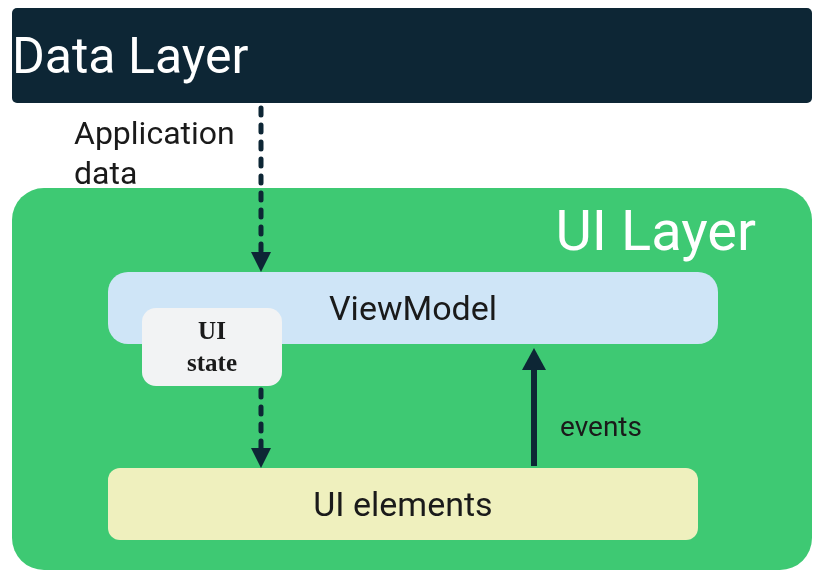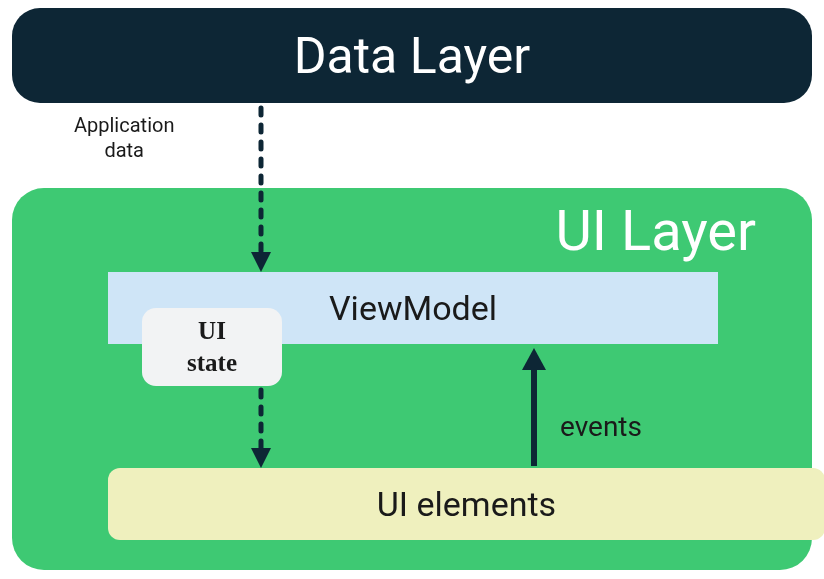--- a/index.html
+++ b/index.html
@@ -14,37 +14,36 @@
       font-family: 'Segoe UI', Roboto, Arial, sans-serif;
       position: relative;
     }
     .data-layer-box {
       position: absolute;
       top: 8px;
       left: 12px;
       width: 800px;
       height: 95px;
       background: #0d2635;
-      border-radius: 28px;
+      border-radius: 5px;
       display: flex;
       align-items: center;
-      justify-content: center;
     }
     .data-layer-text {
       color: #ffffff;
       font-size: 50px;
       font-weight: 400;
     }
     .app-data-label {
       position: absolute;
       top: 113px;
       left: 74px;
-      font-size: 20px;
+      font-size: 32px;
       color: #1a1a1a;
-      text-align: center;
+      text-align: left;
       line-height: 1.25;
     }
     .ui-layer-box {
       position: absolute;
       top: 188px;
       left: 12px;
       width: 800px;
       height: 382px;
       background: #3ec973;
       border-radius: 32px;
@@ -57,21 +56,21 @@
       font-weight: 400;
       color: #ffffff;
     }
     .viewmodel-box {
       position: absolute;
       top: 272px;
       left: 108px;
       width: 610px;
       height: 72px;
       background: #cfe5f7;
-      border-radius: 0;
+      border-radius: 20px;
       display: flex;
       align-items: center;
       justify-content: center;
     }
     .viewmodel-text {
       color: #1a1a1a;
       font-size: 34px;
       font-weight: 400;
     }
     .ui-state-box {
@@ -91,21 +90,21 @@
       font-family: Liberation Serif, serif;
       font-weight: 700;
       font-size: 25px;
       color: #1a1a1a;
       line-height: 1.3;
     }
     .ui-elements-box {
       position: absolute;
       top: 468px;
       left: 108px;
-      width: 717px;
+      width: 590px;
       height: 72px;
       background: #eff0be;
       border-radius: 12px;
       display: flex;
       align-items: center;
       justify-content: center;
     }
     .ui-elements-text {
       color: #1a1a1a;
       font-size: 34px;

